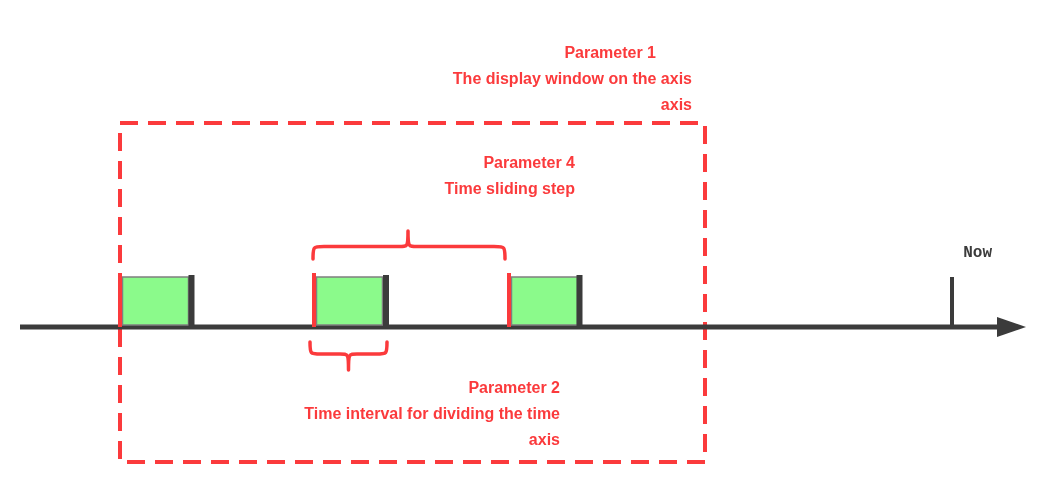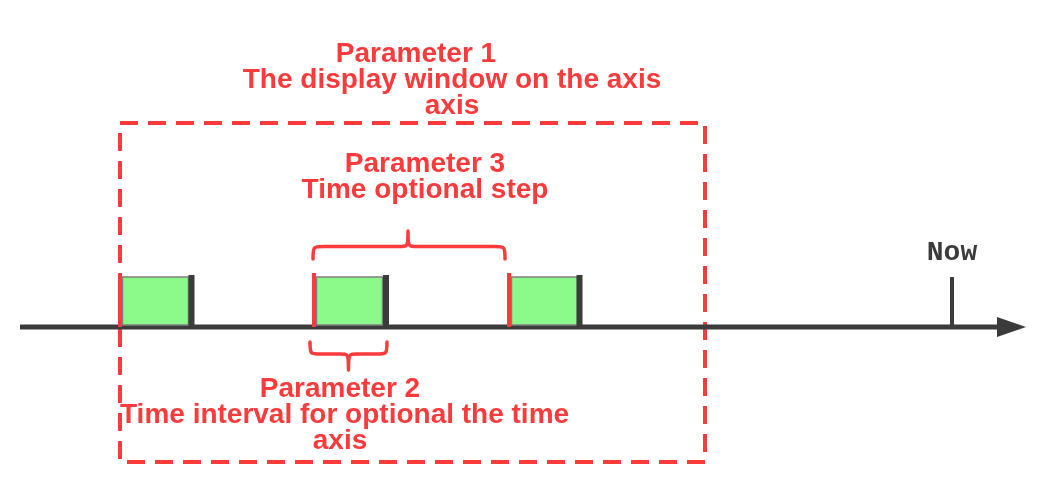--- a/index.html
+++ b/index.html
@@ -22,22 +22,22 @@
   .axis-line{stroke:var(--axis-dark);stroke-width:5;}
   .axis-head{fill:var(--axis-dark);stroke:none;}
   .now-tick{stroke:var(--axis-dark);stroke-width:4;}
   .block-fill{fill:var(--block-green);stroke:var(--block-border-gray);stroke-width:1.5;}
   .block-start{stroke:var(--annotation-red);stroke-width:4;}
   .block-end{stroke:var(--axis-dark);stroke-width:6;}
   .brace{fill:none;stroke:var(--annotation-red);stroke-width:3.5;stroke-linecap:round;stroke-linejoin:round;}
   .label{
     position:absolute;
     font-weight:bold;
-    font-size:28px;line-height:26px;
-    text-align:center;
+    font-size:16px;line-height:26px;
+    text-align:right;
     white-space:nowrap;
   }
   .label.red{color:var(--annotation-red);}
   .label.dark{color:var(--axis-dark);}
   .param1{left:212px;top:40px;width:480px;}
   .param1 .shifted{position:relative;left:-36px;}
   .param3{left:275px;top:150px;width:300px;}
   .param2{left:120px;top:375px;width:440px;}
   .now-label{left:912px;top:240px;width:80px;font-family:Liberation Mono, monospace;}
 </style>
@@ -84,25 +84,25 @@
              C387,354 387,354 387,342"></path>
   </svg>
 
   <div class="label red param1">
     <div class="shifted">Parameter 1</div>
     <div>The display window on the axis</div>
     <div>axis</div>
   </div>
 
   <div class="label red param3">
-    <div>Parameter 3</div>
-    <div>Time optional step</div>
+    <div>Parameter 4</div>
+    <div>Time sliding step</div>
   </div>
 
   <div class="label red param2">
     <div>Parameter 2</div>
-    <div>Time interval for optional the time</div>
+    <div>Time interval for dividing the time</div>
     <div>axis</div>
   </div>
 
   <div class="label dark now-label">Now</div>
 
 </div>
 
 </body></html>

